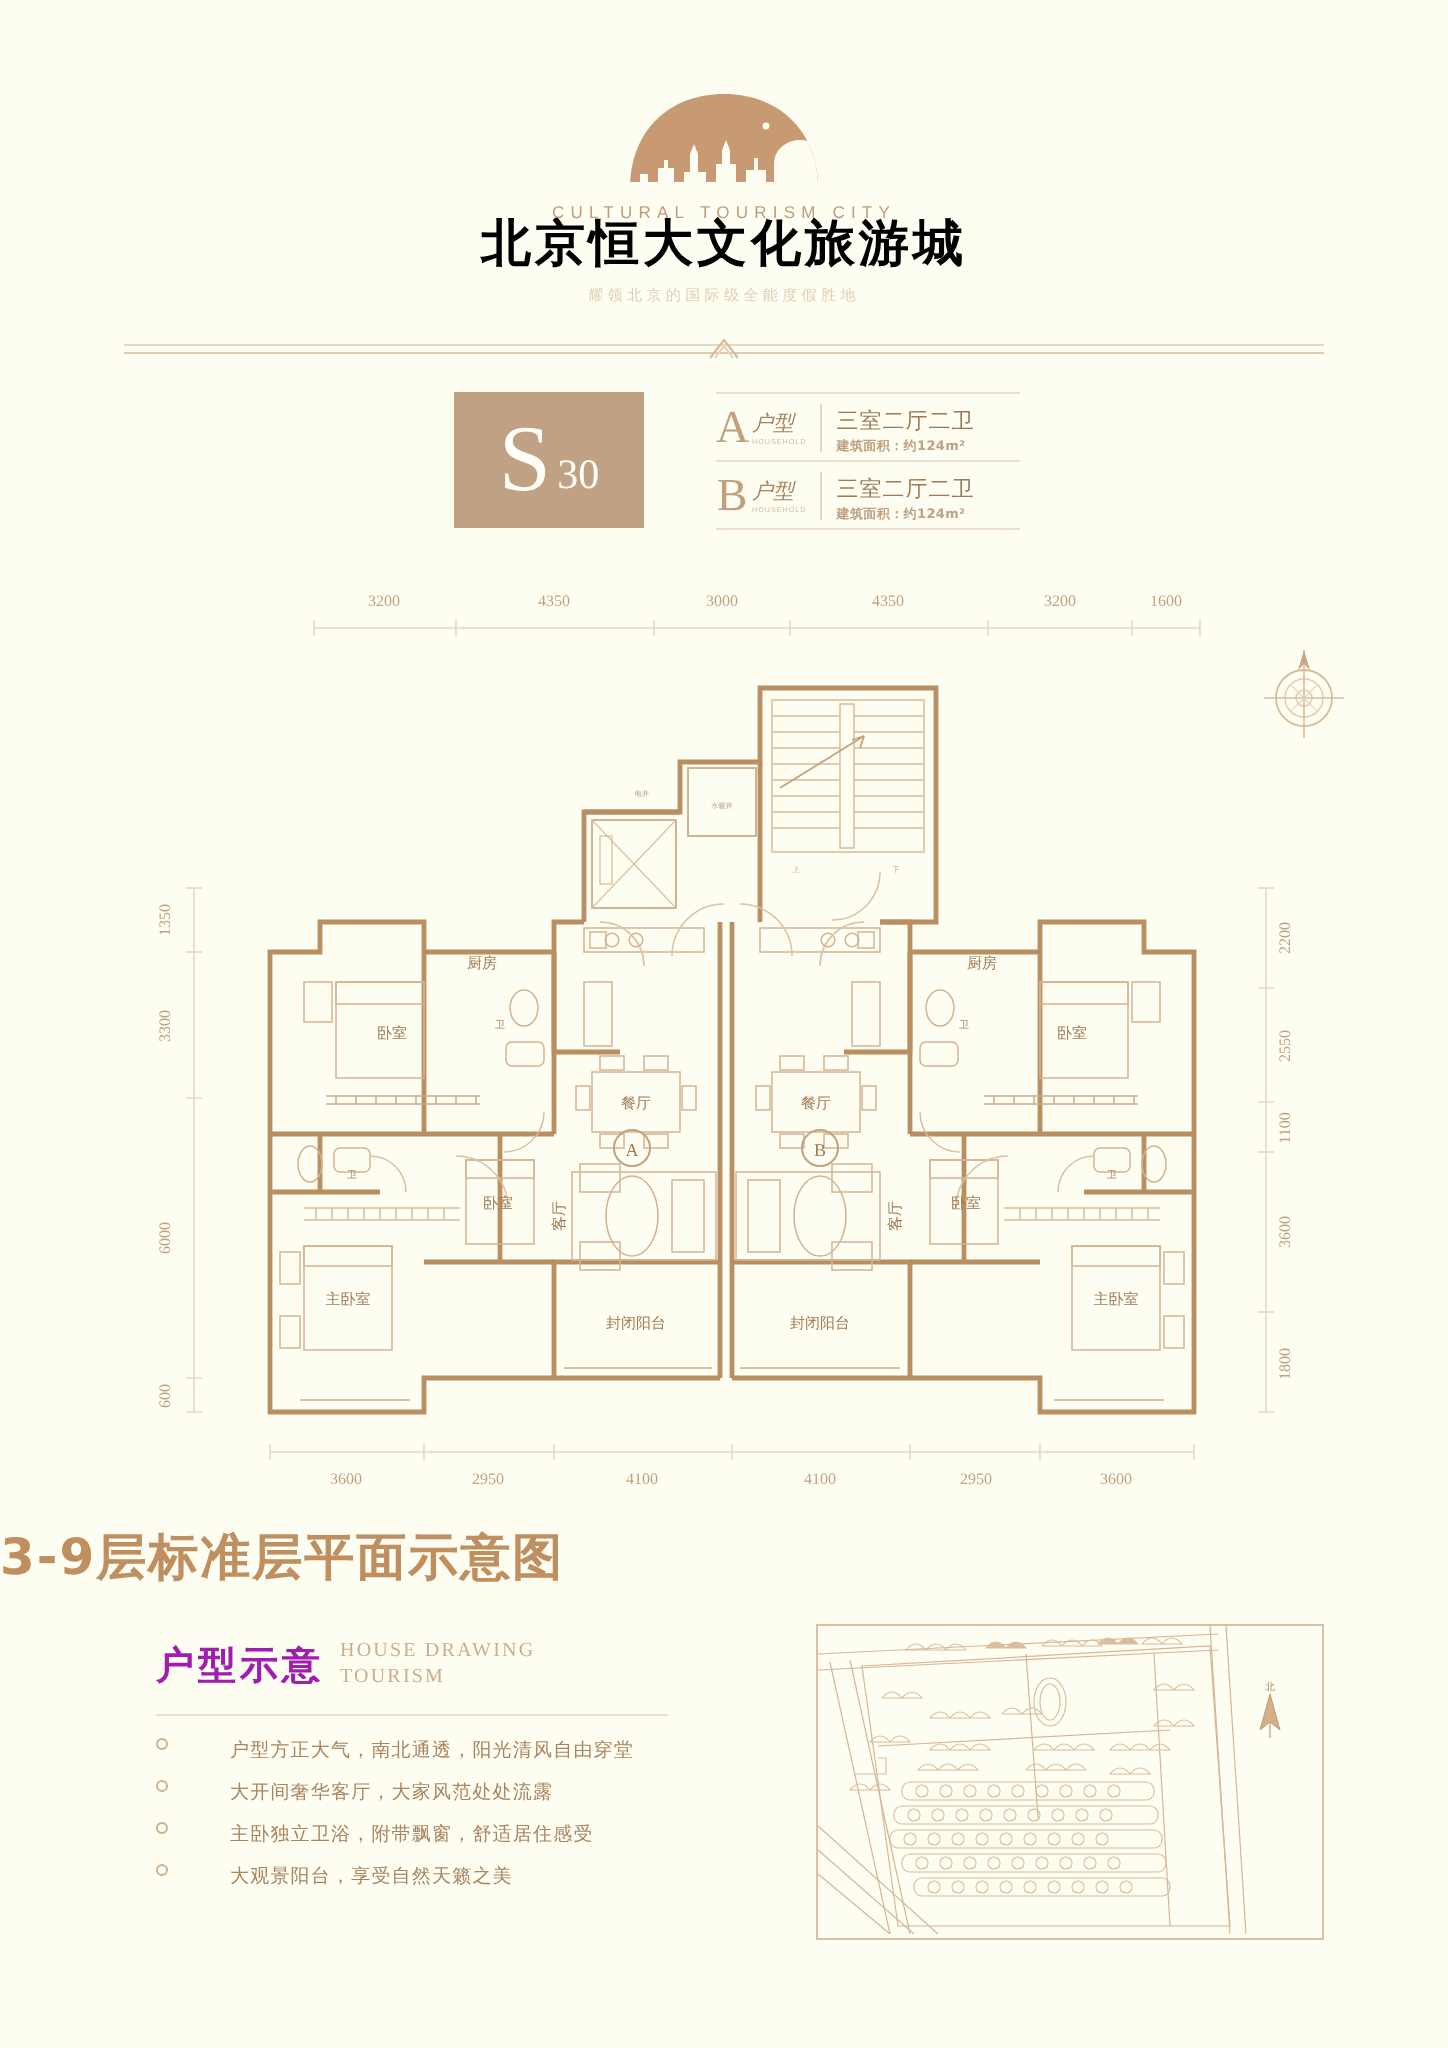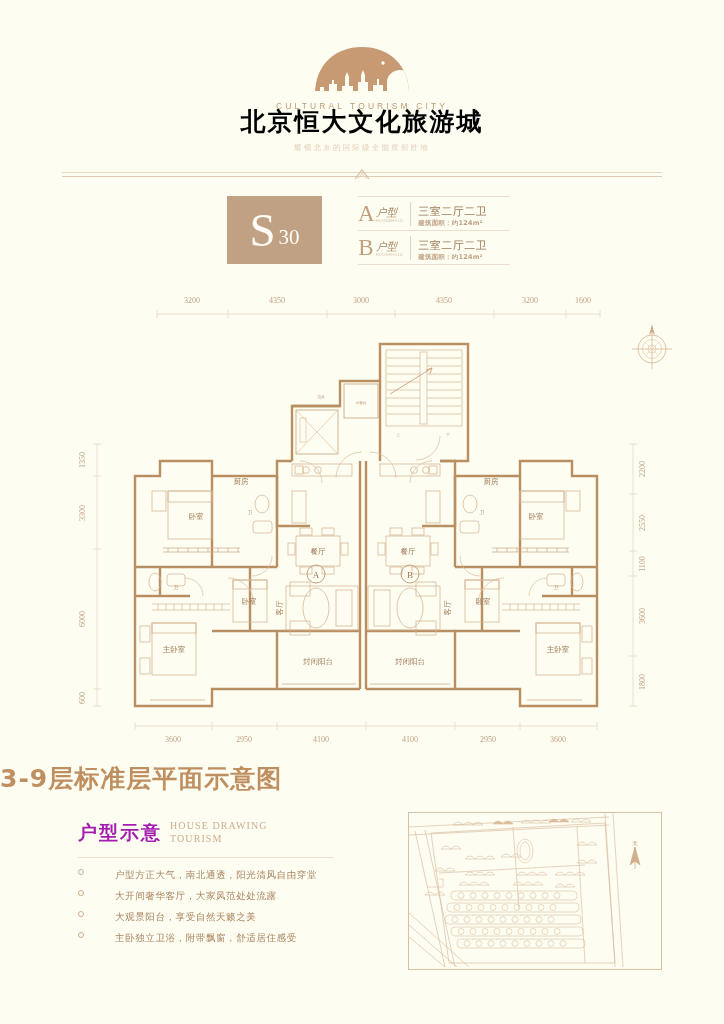--- a/index.html
+++ b/index.html
@@ -536,25 +536,25 @@
         <div class="bl-item">
           <span class="bl-dot"></span>
           <span class="bl-txt">户型方正大气，南北通透，阳光清风自由穿堂</span>
         </div>
         <div class="bl-item">
           <span class="bl-dot"></span>
           <span class="bl-txt">大开间奢华客厅，大家风范处处流露</span>
         </div>
         <div class="bl-item">
           <span class="bl-dot"></span>
-          <span class="bl-txt">大观景阳台，享受自然天籁之美</span>
+          <span class="bl-txt">主卧独立卫浴，附带飘窗，舒适居住感受</span>
         </div>
         <div class="bl-item">
           <span class="bl-dot"></span>
-          <span class="bl-txt">主卧独立卫浴，附带飘窗，舒适居住感受</span>
+          <span class="bl-txt">大观景阳台，享受自然天籁之美</span>
         </div>
       </div>
     </div>
 
     <div class="br">
       <svg width="250" height="154" viewBox="0 0 250 154">
         <g stroke="#d6b696" stroke-width="0.6" fill="none">
 
           <path d="M0 14 L200 4"></path>
           <path d="M0 22 L200 12"></path>

